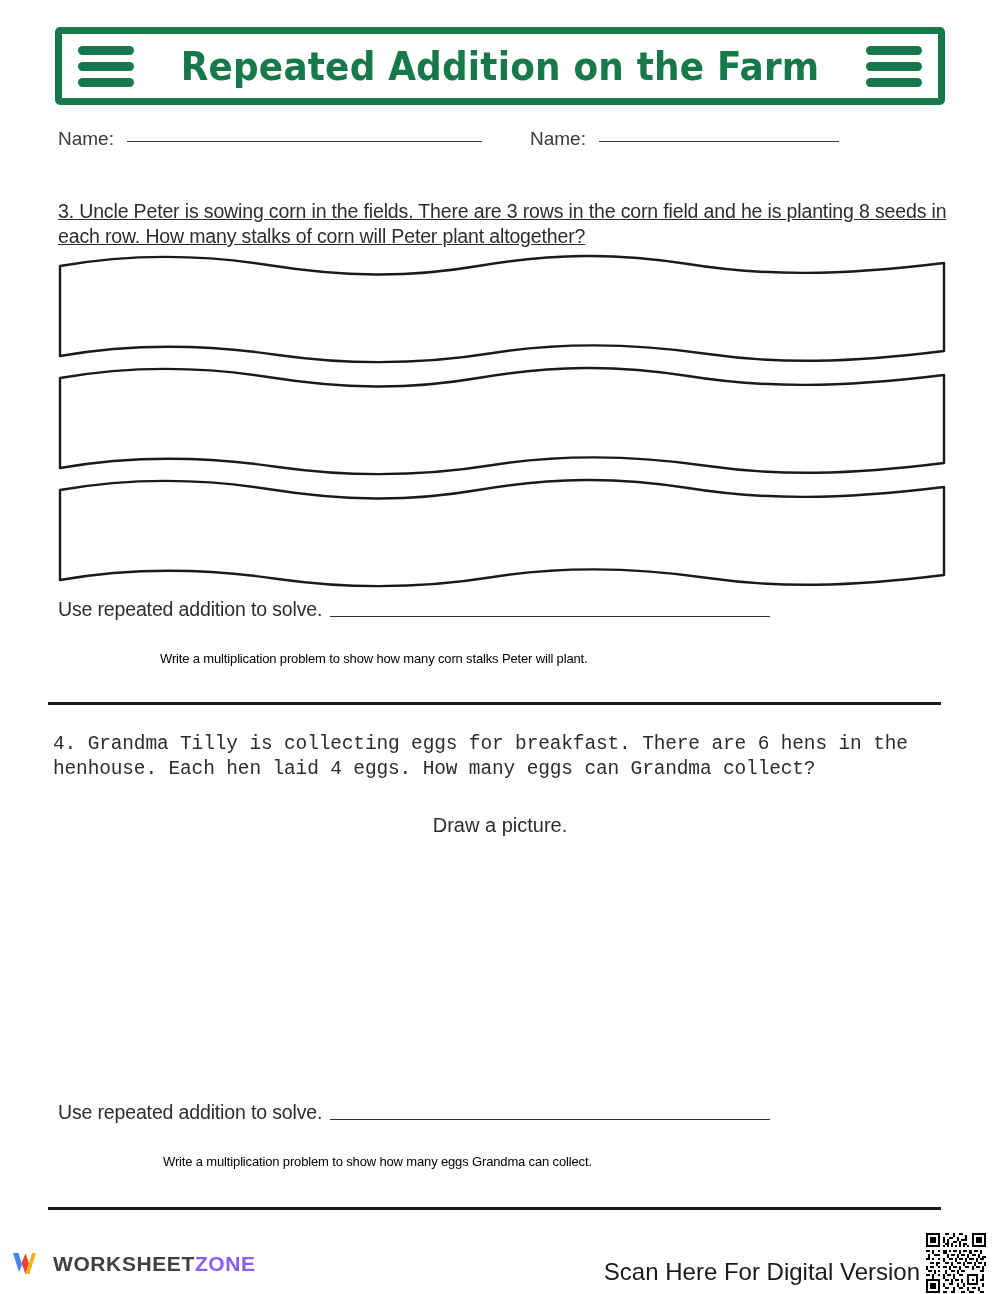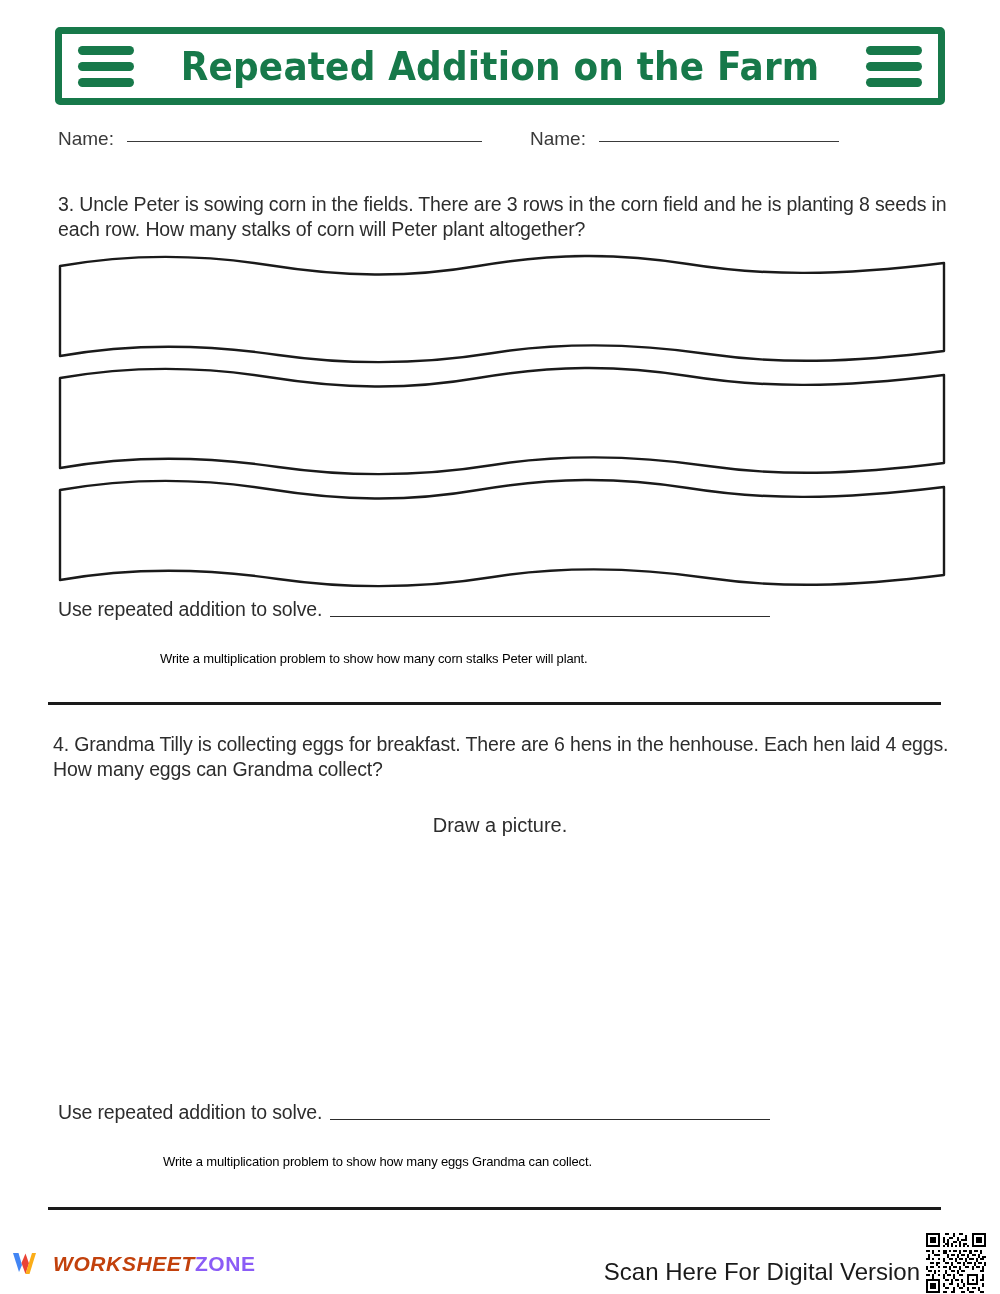--- a/index.html
+++ b/index.html
@@ -94,22 +94,22 @@
   .nd-date .nd-rule { width: 240px; }
 
   
   .qtext {
     position: absolute;
     font-size: 19.5px;
     line-height: 25px;
     color: #2d2d2d;
     letter-spacing: -0.15px;
   }
-  #q3-text { left: 58px; top: 192px; width: 890px; }
-  #q4-text { left: 53px; top: 732px; width: 898px; }
+  #q3-text { left: 58px; top: 199px; width: 890px; text-decoration: underline; }
+  #q4-text { left: 53px; top: 732px; width: 898px; font-family: Liberation Mono, monospace; }
 
   
   .fieldrows {
     position: absolute;
     left: 58px;
     top: 252px;
     width: 888px;
     height: 340px;
   }
   .fieldrows svg { display: block; width: 100%; height: 100%; }
@@ -197,21 +197,21 @@
     width: 34px;
     height: 28px;
     flex: 0 0 auto;
   }
   .logo-text {
     font-size: 21px;
     font-weight: bold;
     letter-spacing: 0.6px;
     white-space: nowrap;
   }
-  .logo-text .lt-a { color: #c2410c; font-style: italic; }
+  .logo-text .lt-a { color: #404040; }
   .logo-text .lt-b { color: #8b5cf6; }
 
   .scan-text {
     position: absolute;
     right: 80px;
     top: 28px;
     font-size: 24px;
     color: #1a1a1a;
     white-space: nowrap;
   }

